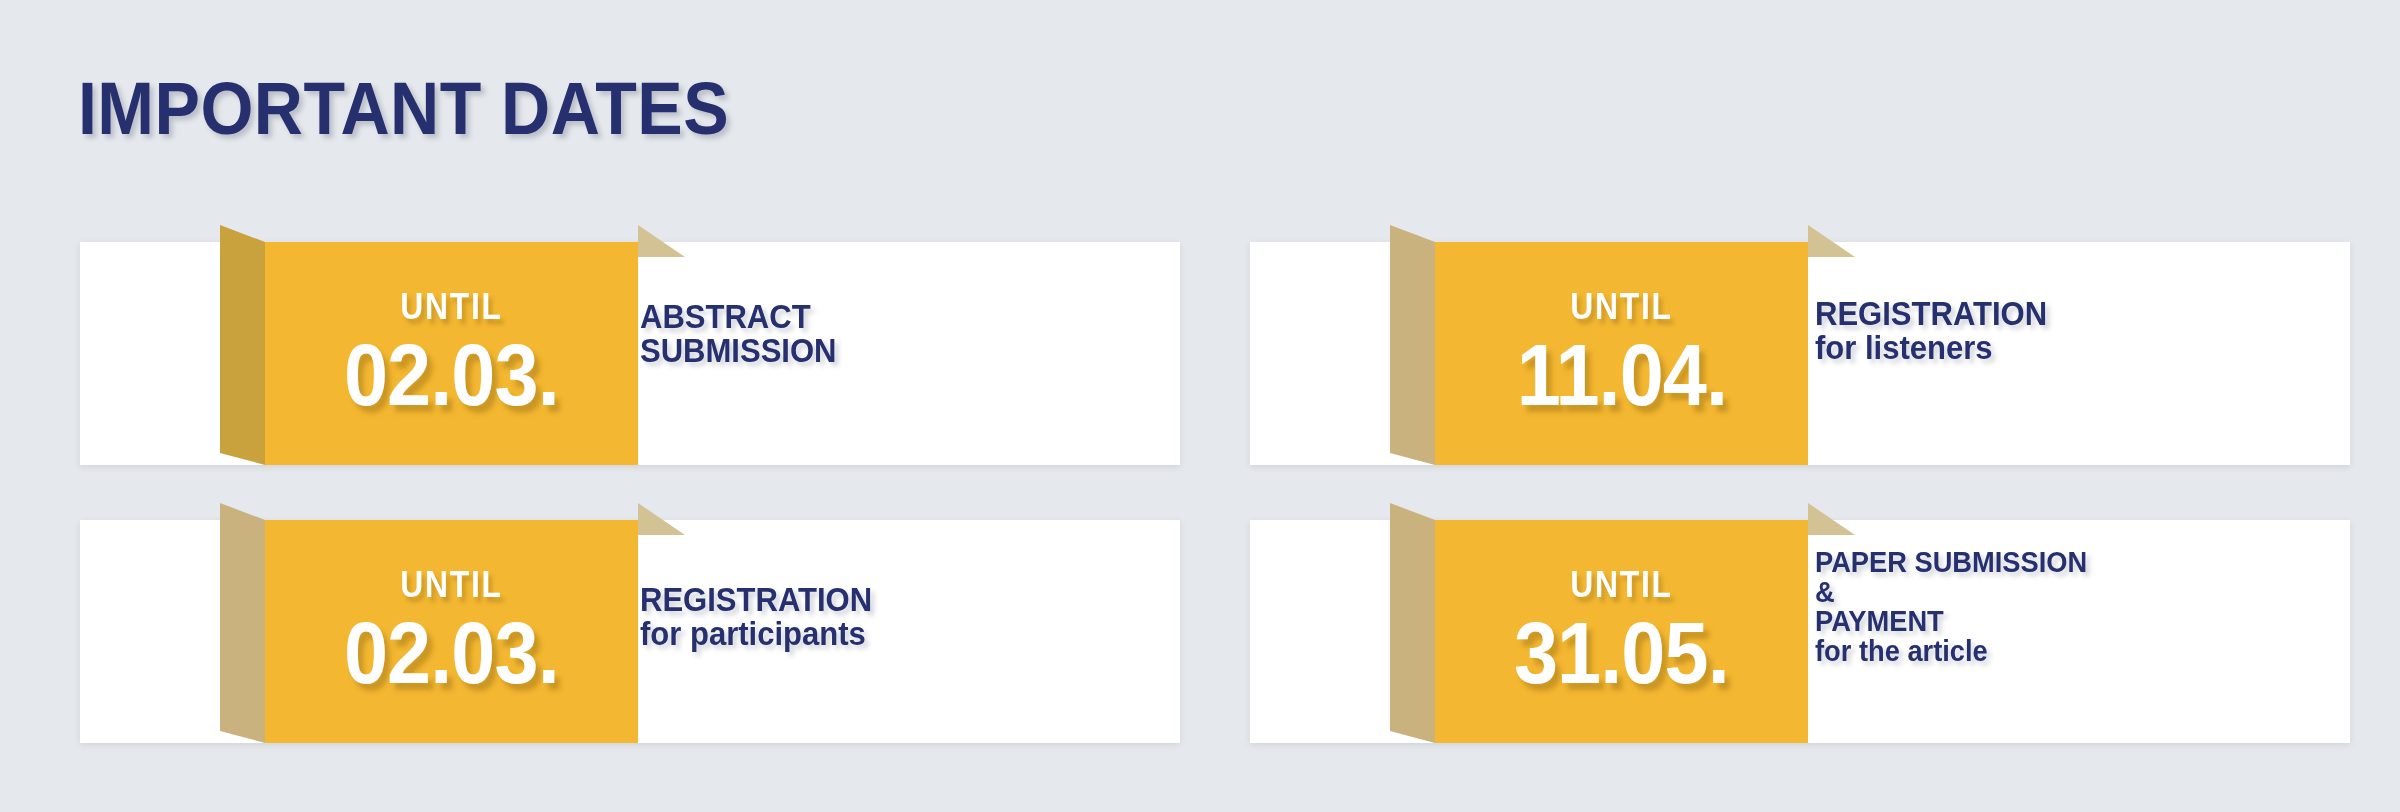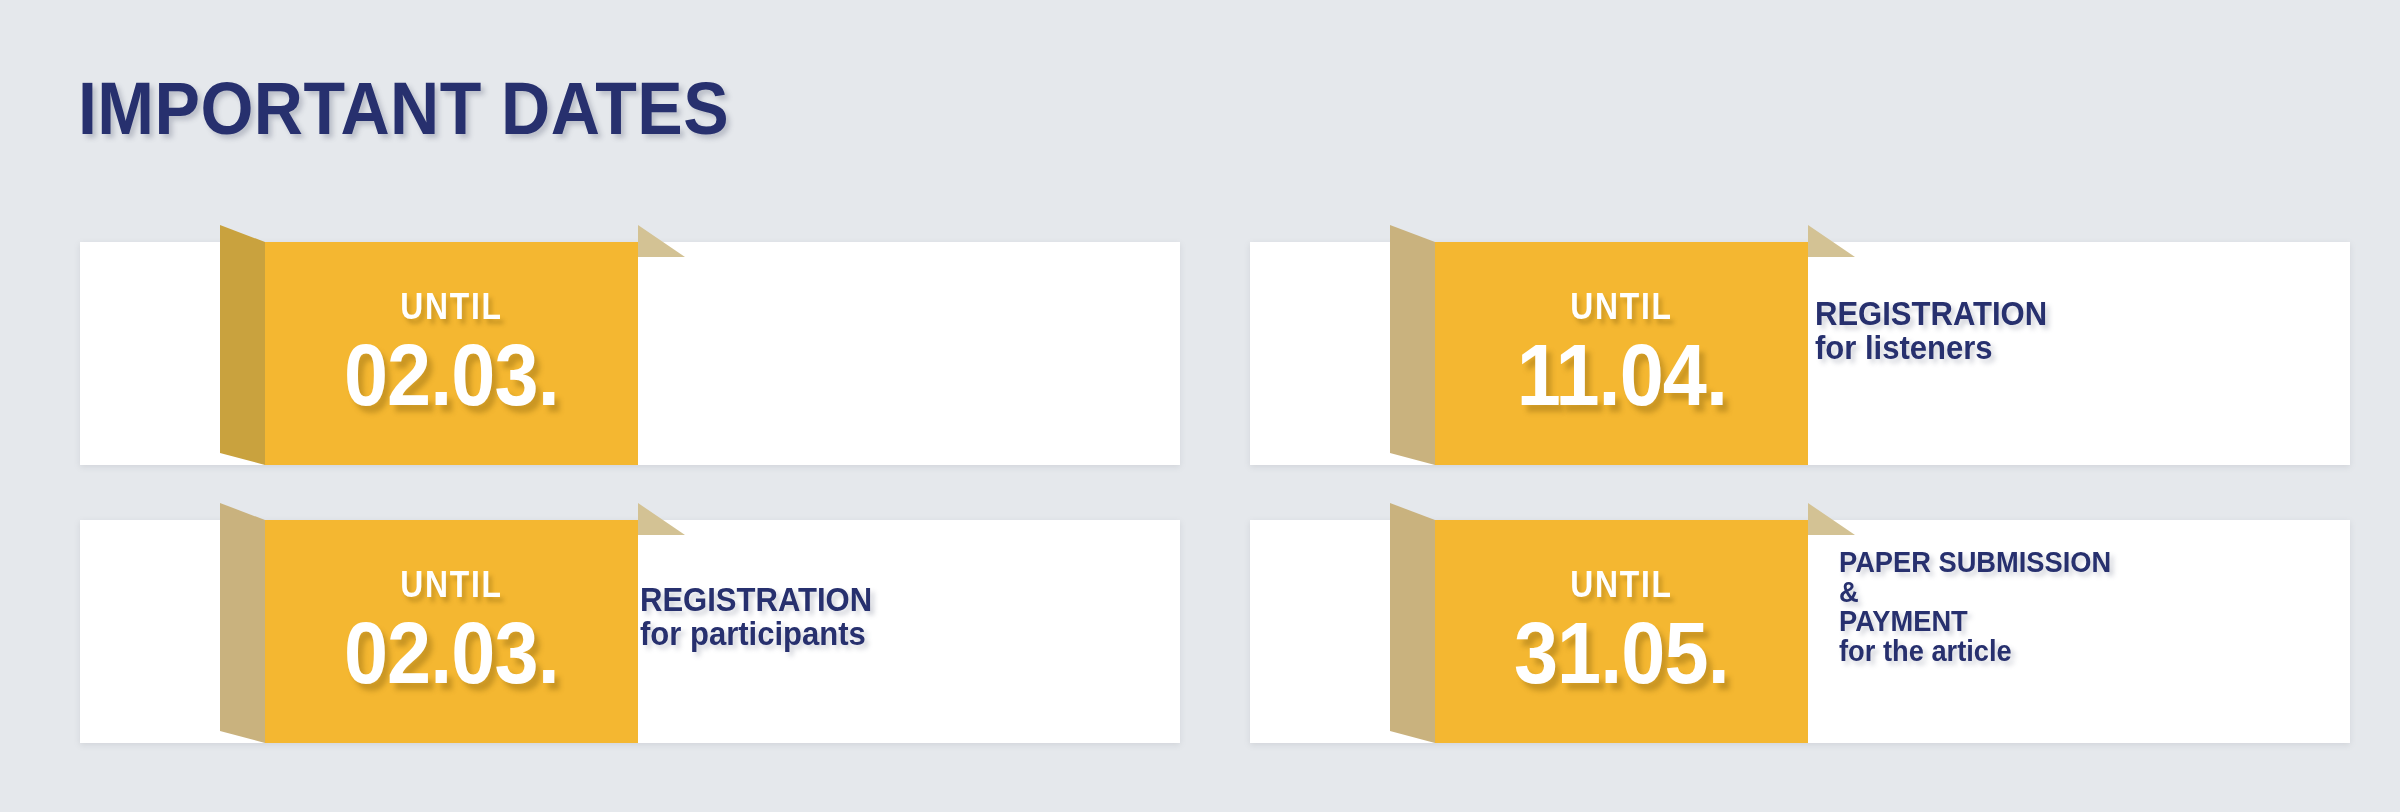--- a/index.html
+++ b/index.html
@@ -129,20 +129,24 @@
         <div class="sheet"></div>
         <div class="ribbon">
           <div class="flap-left" style="background: rgb(201, 162, 62);"></div>
           <div class="ribbon-face" style="background: rgb(244, 183, 49);"></div>
           <div class="flap-right" style="background: rgb(211, 194, 148);"></div>
           <div class="ribbon-text">
             <div class="until">UNTIL</div>
             <div class="datenum">02.03.</div>
           </div>
         </div>
+        <div class="label big" style="left: 560px; top: 58px;">
+          <span class="ln">ABSTRACT</span>
+          <span class="ln">SUBMISSION</span>
+        </div>
       </div>
       <div class="card" style="left: 1250px; top: 242px; width: 1100px;">
         <div class="sheet"></div>
         <div class="ribbon">
           <div class="flap-left" style="background: rgb(201, 178, 126);"></div>
           <div class="ribbon-face" style="background: rgb(244, 183, 49);"></div>
           <div class="flap-right" style="background: rgb(211, 194, 148);"></div>
           <div class="ribbon-text">
             <div class="until">UNTIL</div>
             <div class="datenum">11.04.</div>
@@ -173,21 +177,21 @@
         <div class="sheet"></div>
         <div class="ribbon">
           <div class="flap-left" style="background: rgb(201, 178, 126);"></div>
           <div class="ribbon-face" style="background: rgb(244, 183, 49);"></div>
           <div class="flap-right" style="background: rgb(211, 194, 148);"></div>
           <div class="ribbon-text">
             <div class="until">UNTIL</div>
             <div class="datenum">31.05.</div>
           </div>
         </div>
-        <div class="label small" style="left: 565px; top: 28px; margin-left: 24px;">
+        <div class="label small" style="left: 565px; top: 28px;">
           <span class="ln">PAPER SUBMISSION</span>
           <span class="ln">&amp;</span>
           <span class="ln">PAYMENT</span>
           <span class="ln">for the article</span>
         </div>
       </div>
     </div>
 
 </div>
 

